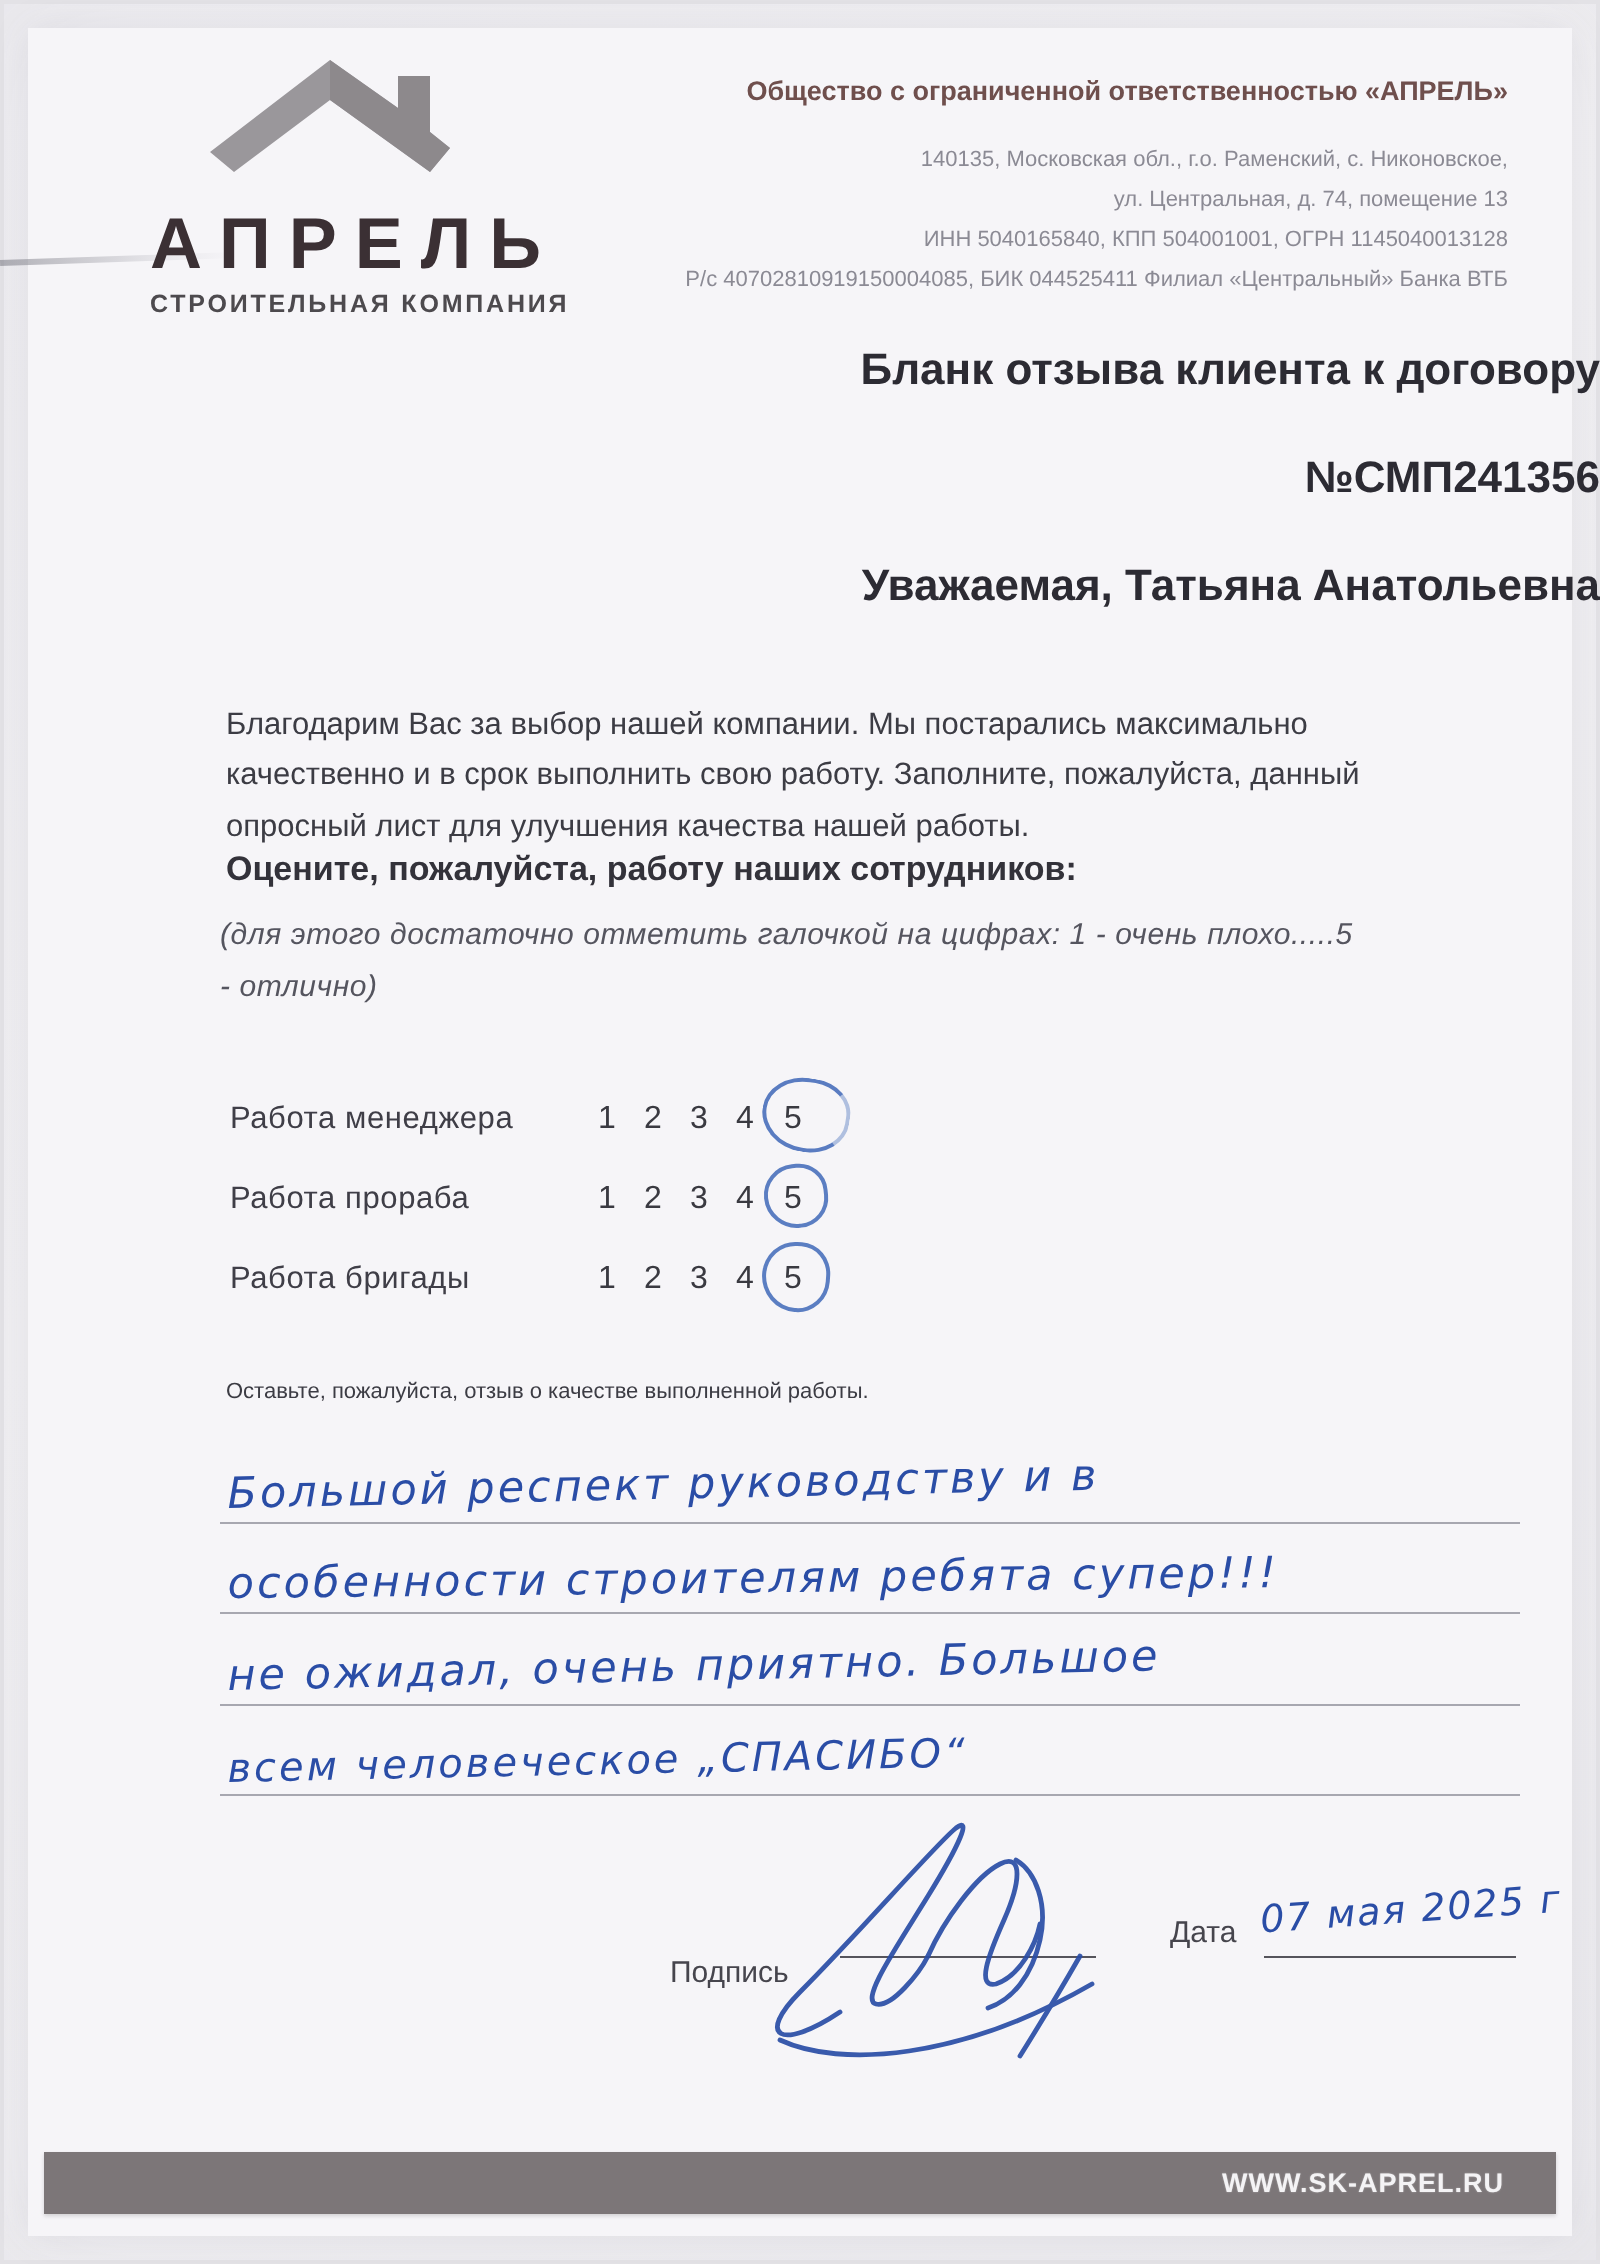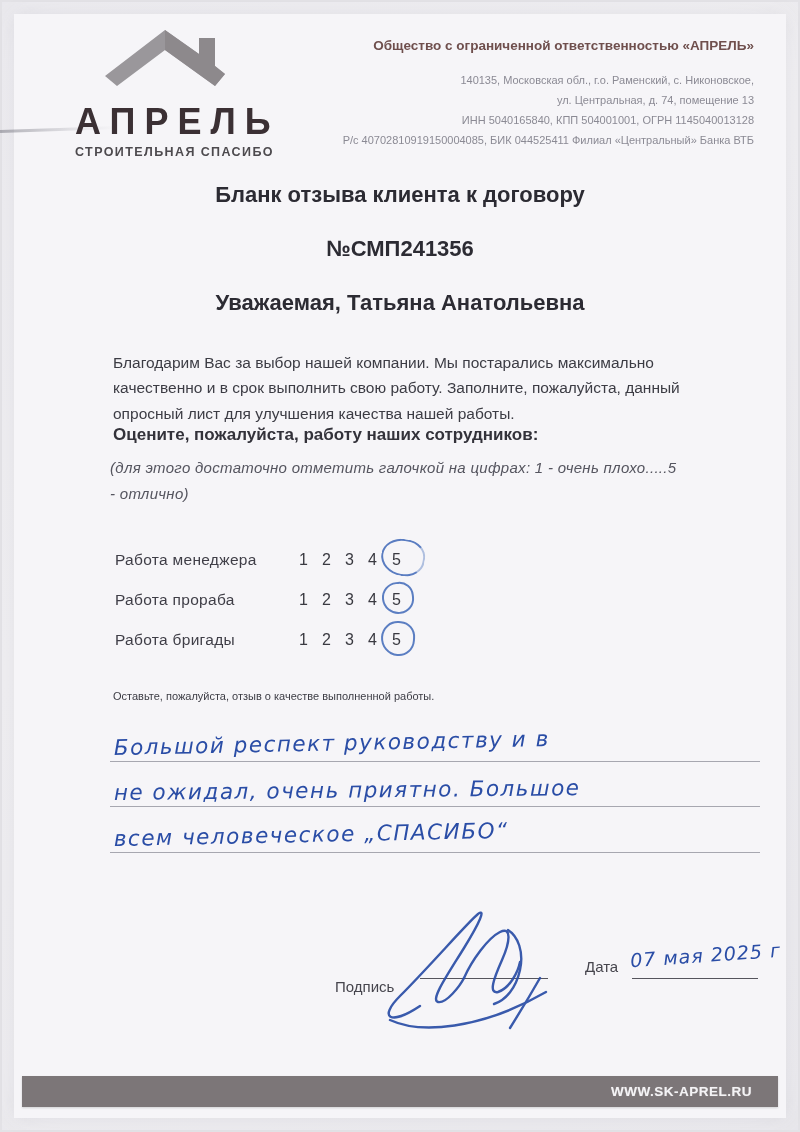--- a/index.html
+++ b/index.html
@@ -16,21 +16,21 @@
           transform:rotate(-2deg);}
   
   .logo{position:absolute;left:75px;top:24px;width:220px;}
   .roof-svg{display:block;margin-left:28px;}
   .logo-name{font-size:36px;font-weight:bold;letter-spacing:9px;color:#3b3034;line-height:1;margin-top:2px;}
   .logo-sub{font-size:12.5px;font-weight:bold;letter-spacing:1.4px;color:#4d4a4e;margin-top:5px;}
   .company{position:absolute;right:46px;top:38px;width:480px;text-align:right;}
   .company .c-name{font-size:13.5px;font-weight:bold;color:#6f4f4d;margin-bottom:20px;}
   .company .c-line{font-size:11px;color:#8b8a94;margin-bottom:5px;line-height:1.35;}
   
-  .title-block{position:absolute;left:0;right:0;top:182px;text-align:center;color:#2c2b33;}
+  .title-block{position:absolute;left:0;right:0;top:172px;text-align:right;color:#2c2b33;}
   .title-line{font-size:22px;font-weight:bold;margin-bottom:28px;}
   
   .intro{position:absolute;left:113px;top:334px;width:625px;font-size:15.5px;line-height:25.5px;color:#3c3c44;}
   .rate-prompt{position:absolute;left:113px;top:425px;font-size:17px;font-weight:bold;color:#33323a;}
   .rate-note{position:absolute;left:110px;top:455px;width:575px;font-size:15px;font-style:italic;
              color:#55555f;line-height:26px;letter-spacing:.3px;}
   
   .ratings{position:absolute;left:115px;top:540px;width:420px;}
   .rating-row{display:flex;align-items:center;height:40px;}
   .rating-label{width:180px;font-size:15.5px;color:#3f3e47;letter-spacing:.3px;}
@@ -73,21 +73,21 @@
 <div class="scan">
   <div class="page"></div>
   <div class="crease"></div>
 
   <div class="logo">
     <svg class="roof-svg" width="150" height="78" viewBox="0 0 150 78">
       <polygon points="2,52 62,6 96,30 96,14 112,14 112,42 122,50 112,62 62,26 14,62" fill="#9a979b"></polygon>
       <polygon points="62,6 96,30 96,14 112,14 112,42 122,50 112,62 62,26" fill="#8b8689" opacity="0.85"></polygon>
     </svg>
     <div class="logo-name">АПРЕЛЬ</div>
-    <div class="logo-sub">СТРОИТЕЛЬНАЯ СПАСИБО</div>
+    <div class="logo-sub">СТРОИТЕЛЬНАЯ КОМПАНИЯ</div>
   </div>
 
   <div class="company">
     <div class="c-name">Общество с ограниченной ответственностью «АПРЕЛЬ»</div>
     <div class="c-line">140135, Московская обл., г.о. Раменский, с. Никоновское,</div>
     <div class="c-line">ул. Центральная, д. 74, помещение 13</div>
     <div class="c-line">ИНН 5040165840, КПП 504001001, ОГРН 1145040013128</div>
     <div class="c-line">Р/с 40702810919150004085, БИК 044525411 Филиал «Центральный» Банка ВТБ</div>
   </div>
 
@@ -133,20 +133,23 @@
       </span>
     </div>
   </div>
 
   <div class="review-prompt">Оставьте, пожалуйста, отзыв о качестве выполненной работы.</div>
   <div class="review-area">
     <div class="review-line">
       <span class="review-text hand">Большой респект руководству и в</span>
     </div>
     <div class="review-line">
+      <span class="review-text hand">особенности строителям ребята супер!!!</span>
+    </div>
+    <div class="review-line">
       <span class="review-text hand">не ожидал, очень приятно. Большое</span>
     </div>
     <div class="review-line">
       <span class="review-text hand">всем человеческое „СПАСИБО“</span>
     </div>
   </div>
 
   <div class="sig-row">
     <span class="sig-label">Подпись</span>
     <span class="sig-line"></span>

